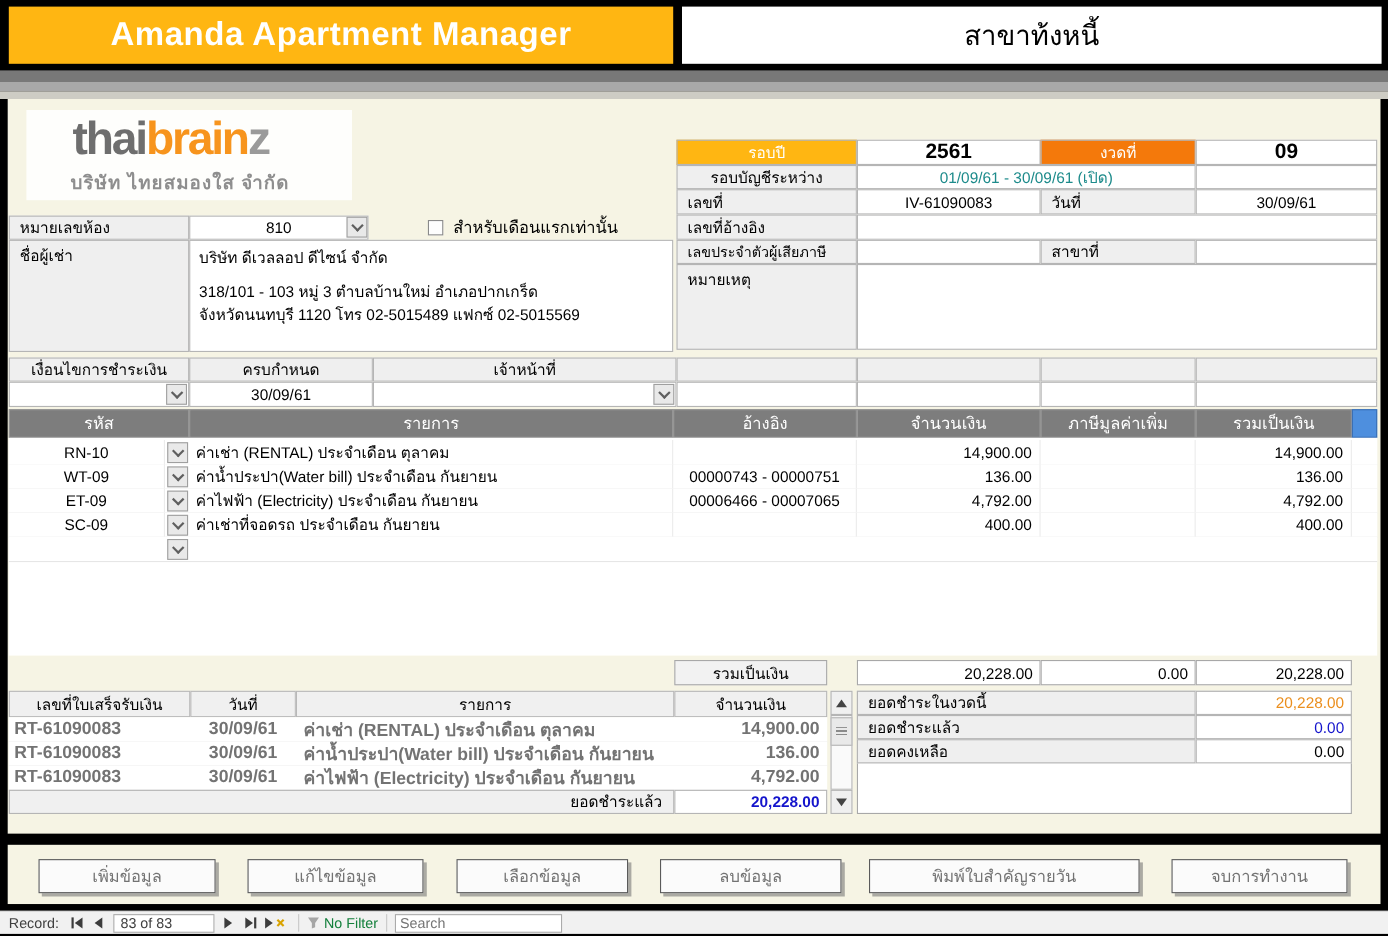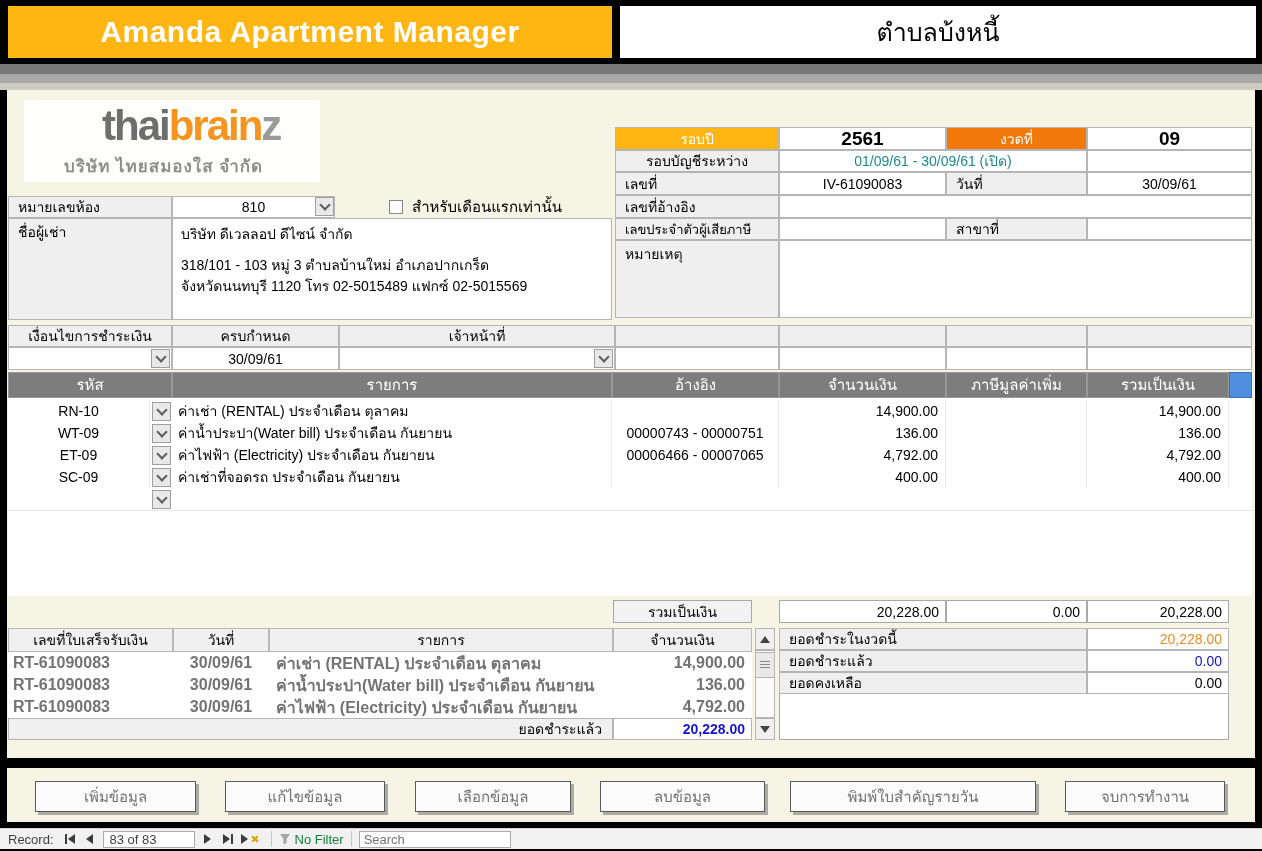--- a/index.html
+++ b/index.html
@@ -15,21 +15,21 @@
   .strip1{position:absolute;left:0;top:64px;width:1262px;height:10px;background:#787878;}
   .strip2{position:absolute;left:0;top:74px;width:1262px;height:9px;background:#a8a8a8;}
   .strip3{position:absolute;left:0;top:83px;width:1262px;height:7px;background:#cdccc4;}
   .body{position:absolute;left:7px;top:90px;width:1248px;height:668px;background:#f6f4e4;}
   .btnzone{position:absolute;left:7px;top:768px;width:1248px;height:54px;background:#f6f4e4;}
   .blackbar1{position:absolute;left:0;top:758px;width:1262px;height:10px;background:#000;}
   .blackbar2{position:absolute;left:0;top:822px;width:1262px;height:6px;background:#000;}
 
   
   .logo{position:absolute;left:24px;top:100px;width:296px;height:82px;background:#fefefc;}
-  .brand{position:absolute;left:42px;top:2px;font-size:42px;font-weight:bold;letter-spacing:-2px;margin-left:36px;}
+  .brand{position:absolute;left:42px;top:2px;font-size:42px;font-weight:bold;letter-spacing:-2px;}
   .brand .g1{color:#6e6e6e}.brand .g2{color:#f7941d}.brand .g3{color:#9a9a9a}
   .slogan{position:absolute;left:40px;top:52px;font-size:17px;font-weight:bold;color:#8e8e8e;letter-spacing:1px;}
 
   
   .cell{position:absolute;box-sizing:border-box;font-size:14px;display:flex;align-items:center;
         overflow:hidden;white-space:nowrap;border:1px solid #b5b5b5;color:#000;}
   .lbl{background:#efefef;padding-left:9px;}
   .val{background:#fff;}
   .ctr{justify-content:center;padding-left:0;}
   .rt{justify-content:flex-end;padding-right:6px;padding-left:0;}
@@ -108,21 +108,21 @@
 </style>
 </head>
 <body>
 
 <div class="window">
 
   <div class="t-left">
     <span>Amanda Apartment Manager</span>
   </div>
   <div class="t-right">
-    <span>ตำบลบ้งหนี้</span>
+    <span>สาขาท้งหนี้</span>
   </div>
   <div class="strip1"></div>
   <div class="strip2"></div>
   <div class="strip3"></div>
   <div class="body"></div>
 
   <div class="logo">
     <div class="brand"><span class="g1">thai</span><span class="g2">brain</span><span class="g3">z</span></div>
     <div class="slogan">บริษัท ไทยสมองใส จำกัด</div>
   </div>

